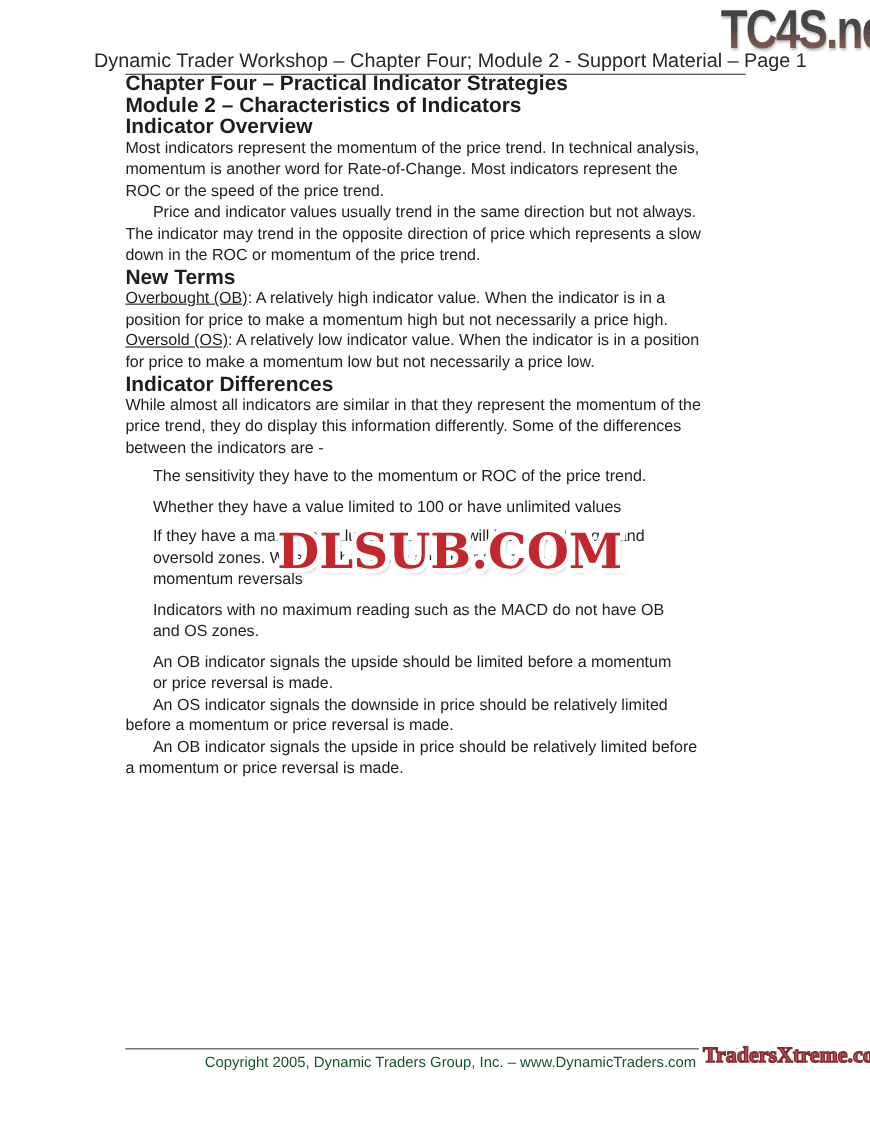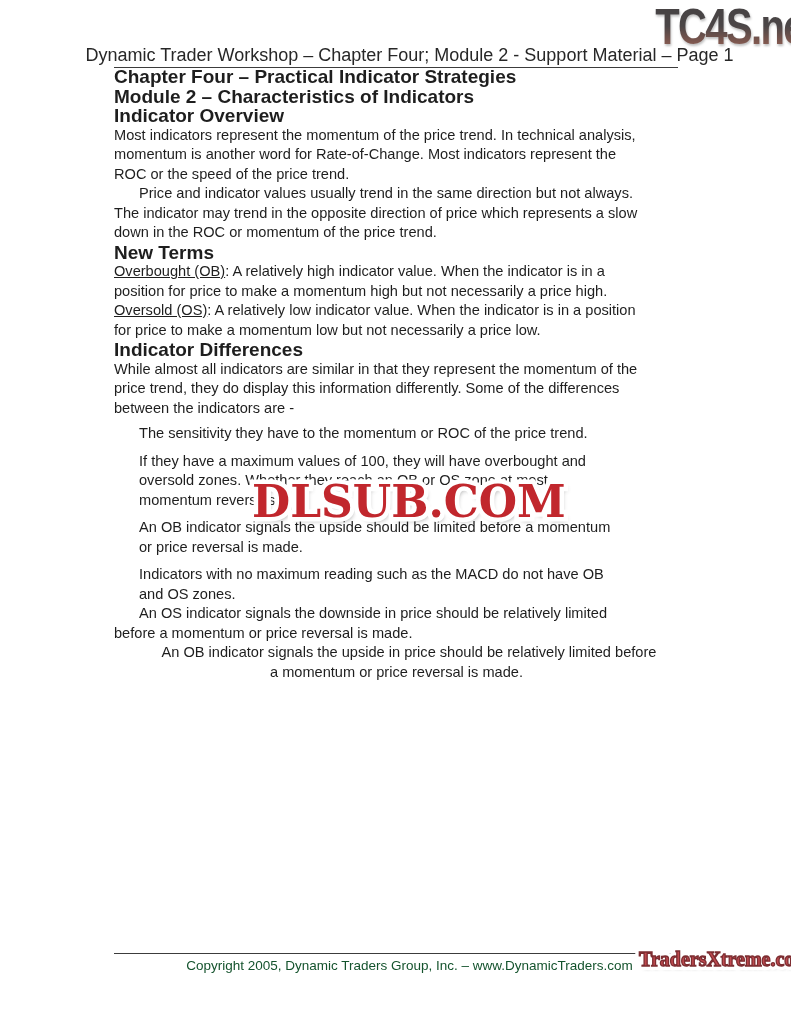--- a/index.html
+++ b/index.html
@@ -42,21 +42,21 @@
   .h-module  { margin-top:8px; }
   .h-section { margin-top:33px; margin-bottom:9px; }
   .p-first   { margin-top:0; }
   .p-indent  { margin-top:8px; text-indent:25px; }
   .p-gap     { margin-top:8px; }
   .term      { text-decoration:underline; }
   .items     { margin-left:25px; width:505px; }
   .items p   { margin-top:8px; }
   .items p.first { margin-top:6px; }
   .p-os      { margin-top:35px; text-indent:25px; }
-  .p-ob      { margin-top:8px; text-indent:25px;text-align:center; }
+  .p-ob      { margin-top:8px; text-indent:25px; }
 
   
   .dlsub {
     position:absolute; left:252px; top:480px;
     font-family:"DejaVu Serif", serif; font-weight:bold;
     font-size:44px; line-height:1; letter-spacing:0px; white-space:nowrap;
   }
   .dlsub .layer-stroke {
     position:absolute; left:0; top:0;
     color:#ffffff; -webkit-text-stroke:9px #ffffff;
@@ -115,27 +115,28 @@
     <p class="p-gap"><span class="term">Oversold (OS)</span><span>: A relatively low indicator value. When the indicator is in a position
 for price to make a momentum low but not necessarily a price low.</span></p>
 
     <p class="hd h-section">Indicator Differences</p>
     <p class="p-first">While almost all indicators are similar in that they represent the momentum of the
 price trend, they do display this information differently. Some of the differences
 between the indicators are -</p>
 
     <div class="items">
       <p class="first">The sensitivity they have to the momentum or ROC of the price trend.</p>
+      <p>Whether they have a value limited to 100 or have unlimited values</p>
       <p>If they have a maximum values of 100, they will have overbought and
 oversold zones. Whether they reach an OB or OS zone at most
 momentum reversals</p>
+      <p>Indicators with no maximum reading such as the MACD do not have OB
+and OS zones.</p>
       <p>An OB indicator signals the upside should be limited before a momentum
 or price reversal is made.</p>
-      <p>Indicators with no maximum reading such as the MACD do not have OB
-and OS zones.</p>
     </div>
 
     <p class="p-os">An OS indicator signals the downside in price should be relatively limited
 before a momentum or price reversal is made.</p>
     <p class="p-ob">An OB indicator signals the upside in price should be relatively limited before
 a momentum or price reversal is made.</p>
   </div>
 
   <div class="dlsub">
     <span class="layer-stroke">DLSUB.COM</span>

